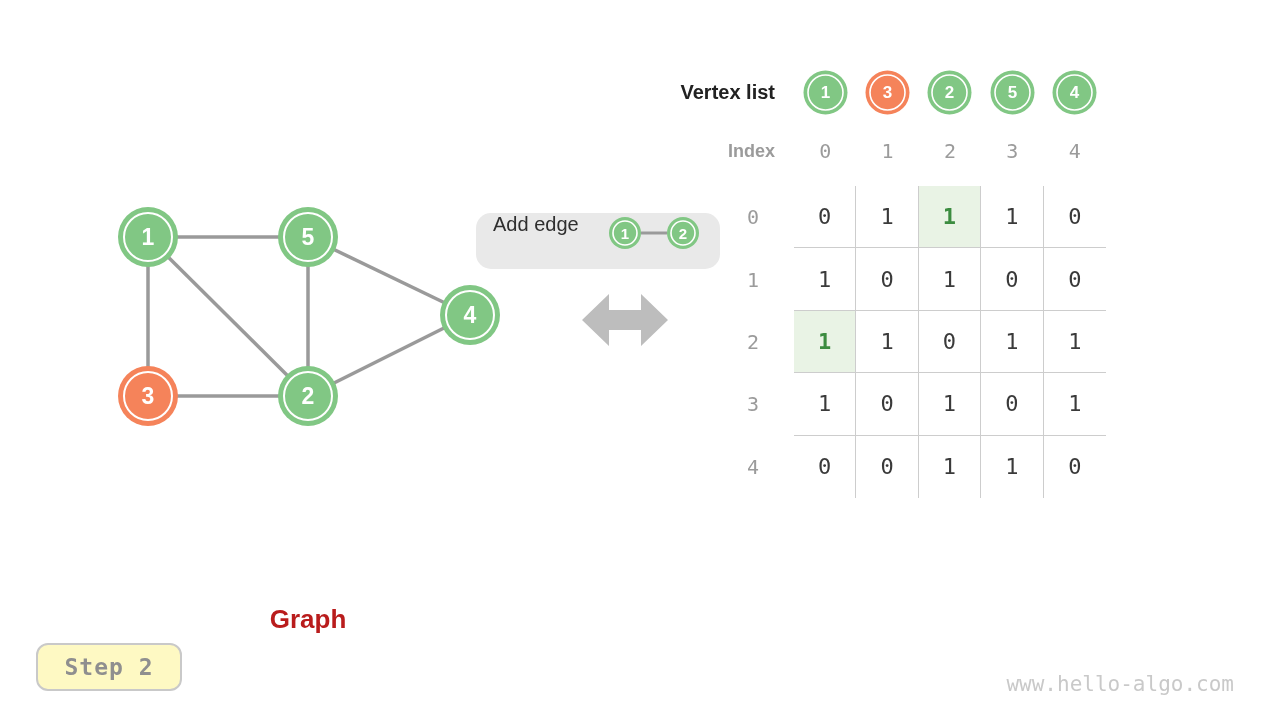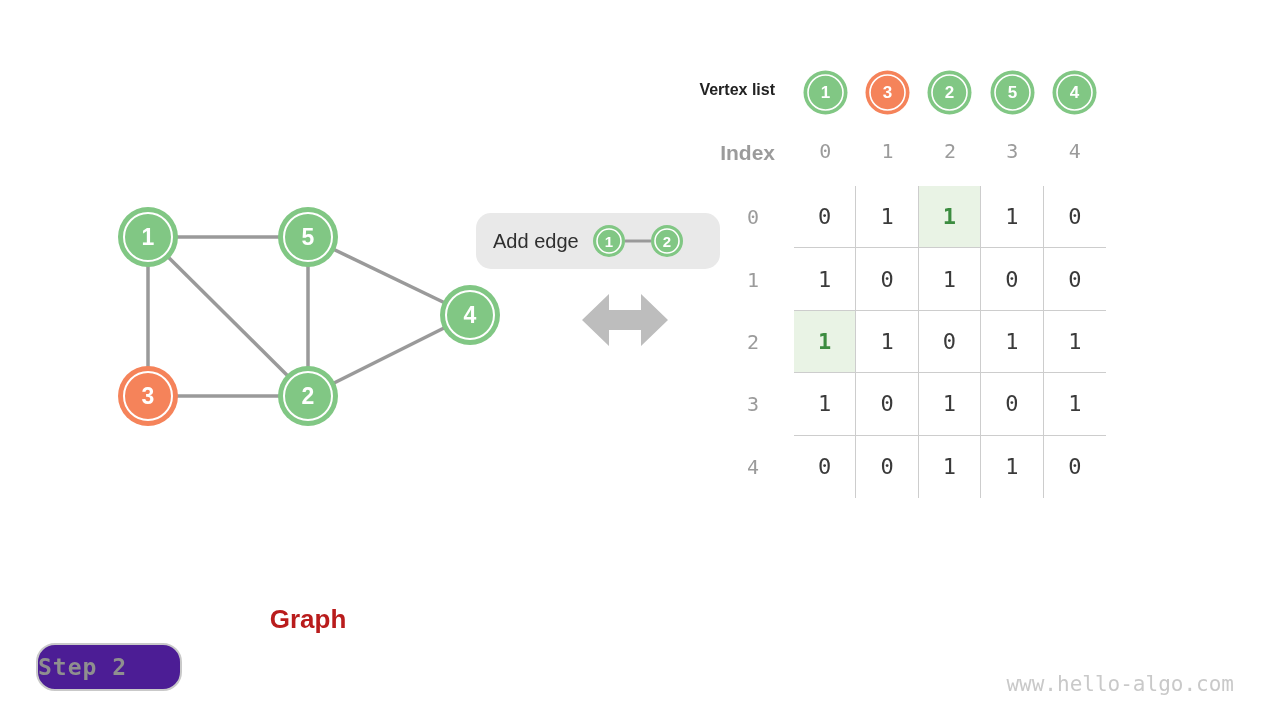--- a/index.html
+++ b/index.html
@@ -10,36 +10,36 @@
   
   .graph-svg { position:absolute; left:0; top:0; }
   .graph-svg line { stroke:#9a9a9a; stroke-width:3.5; }
   .node-ring { fill:none; stroke:#ffffff; stroke-width:2; }
   .node-label { fill:#ffffff; font-size:23px; font-weight:700;
                 font-family:"Liberation Sans", sans-serif;
                 text-anchor:middle; dominant-baseline:central; }
 
   
   .pill { position:absolute; left:476px; top:213px; width:244px; height:56px;
-          background:#e9e9e9; border-radius:15px; display:flex; align-items:center;
-          padding-left:17px; gap:13px; }
+          background:#e9e9e9; border-radius:15px; display:flex; align-items:flex-start;
+          padding-left:17px; gap:29px; }
   .pill-label { font-size:20px; color:#2f2f2f; }
   .mini-svg .node-ring { stroke-width:1.6; }
   .mini-label { fill:#ffffff; font-size:15px; font-weight:700;
                 font-family:"Liberation Sans", sans-serif;
                 text-anchor:middle; dominant-baseline:central; }
 
   
   .arrow-svg { position:absolute; left:582px; top:290px; }
 
   
   .vlist-label { position:absolute; left:560px; top:81px; width:215px; text-align:right;
-                 font-size:16px; font-weight:700; color:#222222; }
+                 font-size:20px; font-weight:700; color:#222222; }
   .index-label { position:absolute; left:560px; top:141px; width:215px; text-align:right;
-                 font-size:21px; font-weight:700; color:#9b9b9b; }
+                 font-size:18px; font-weight:700; color:#9b9b9b; }
 
   .vrow { position:absolute; left:794px; top:70px; width:312px;
           display:grid; grid-template-columns:repeat(5,62.4px); justify-items:center; }
   .vcell-ring { fill:none; stroke:#ffffff; stroke-width:1.6; }
   .vcell-label { fill:#ffffff; font-size:17px; font-weight:700;
                  font-family:"Liberation Sans", sans-serif;
                  text-anchor:middle; dominant-baseline:central; }
 
   .irow { position:absolute; left:794px; top:139px; width:312px;
           display:grid; grid-template-columns:repeat(5,62.4px); justify-items:center;
@@ -57,22 +57,22 @@
           border-right:1px solid #cdcdcd; border-bottom:1px solid #cdcdcd; }
   .cell:nth-child(5n) { border-right:none; }
   .cell:nth-child(n+21) { border-bottom:none; }
   .cell.hl { background:#e9f3e5; color:#3c8c40; font-weight:700; }
 
   .caption { position:absolute; font-size:26px; font-weight:700; color:#b91c1c; text-align:center; }
   .caption-graph { left:158px; top:604px; width:300px; }
   .caption-matrix { left:744px; top:604px; width:400px; }
 
   .step { position:absolute; left:36px; top:643px; width:146px; height:48px;
-          border:2px solid #c9c9c9; border-radius:19px; background:#4c1d95;
-          display:flex; align-items:center; justify-content:flex-start;
+          border:2px solid #c9c9c9; border-radius:12px; background:#fef9c3;
+          display:flex; align-items:center; justify-content:center;
           font-family:"DejaVu Sans Mono", monospace; font-size:23px; font-weight:700;
           color:#8f8f8f; letter-spacing:1px; }
 
   .watermark { position:absolute; right:46px; top:672px;
                font-family:"DejaVu Sans Mono", monospace; font-size:21px; color:#c9c9c9; }
 </style>
 </head>
 <body>
 
 <div class="stage">

